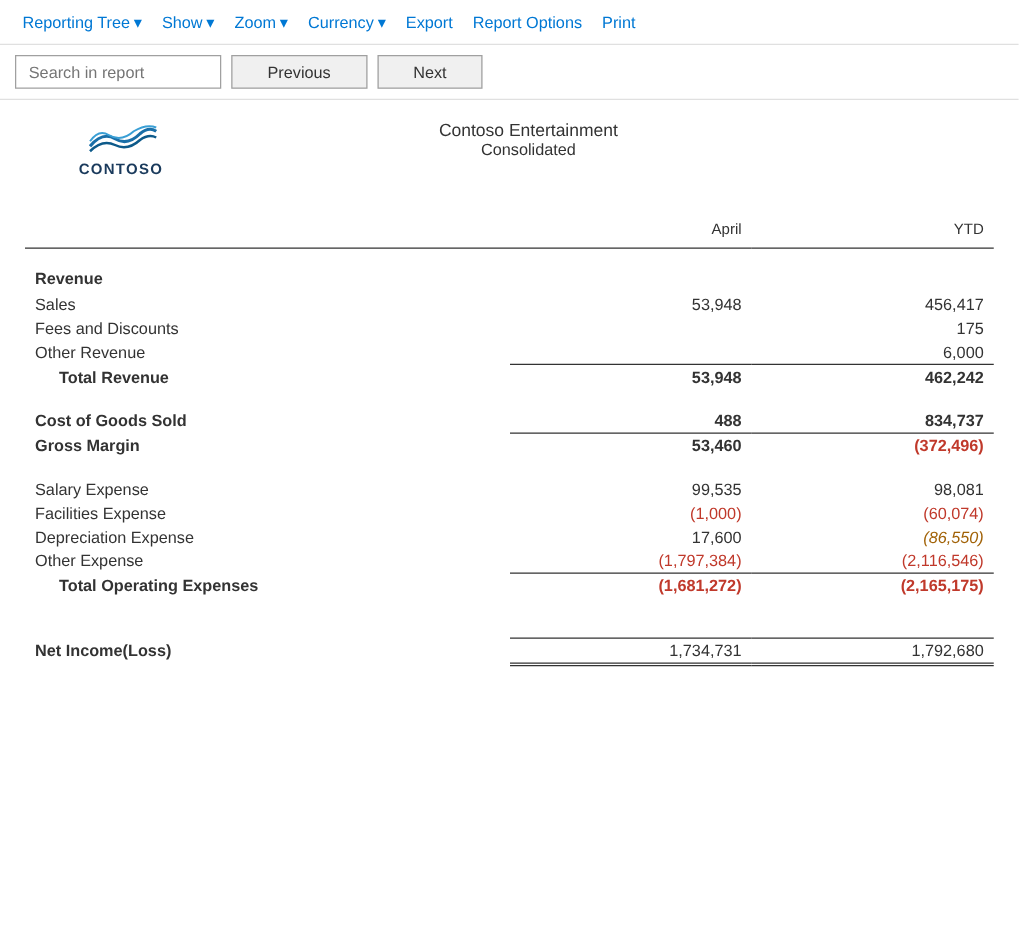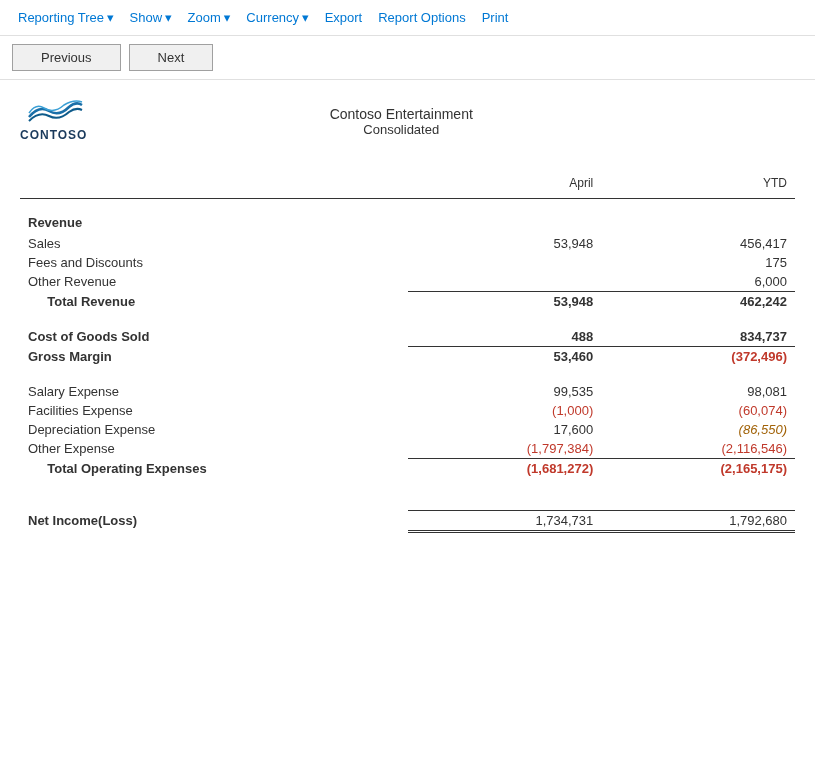--- a/index.html
+++ b/index.html
@@ -58,36 +58,36 @@
     .company-header {
       display: flex;
       align-items: flex-start;
       justify-content: space-between;
       margin-bottom: 30px;
     }
     .logo-area {
       display: flex;
       flex-direction: column;
       align-items: center;
+      margin-left: 43px;
     }
     .logo-waves {
       width: 60px;
       height: 30px;
       margin-bottom: 2px;
     }
     .logo-text {
       font-size: 12px;
       font-weight: bold;
       color: #1a3a5c;
       letter-spacing: 1px;
     }
     .report-title {
       text-align: center;
       flex: 1;
-      margin-top: 10px;
     }
     .report-title .company-name {
       font-size: 14px;
       font-weight: normal;
     }
     .report-title .report-date {
       font-size: 13px;
     }
 
     
@@ -154,20 +154,21 @@
   </span>
   <span class="nav-item">
     <span>Report Options</span>
   </span>
   <span class="nav-item">
     <span>Print</span>
   </span>
 </div>
 
 <div class="search-bar">
+  <input class="search-input" type="text" placeholder="Search in report" style="">
   <button class="btn-nav">Previous</button>
   <button class="btn-nav">Next</button>
 </div>
 
 <div class="report-content">
 
   <div class="company-header">
     <div class="logo-area">
 
       <svg class="logo-waves" viewBox="0 0 60 28" xmlns="http://www.w3.org/2000/svg">

